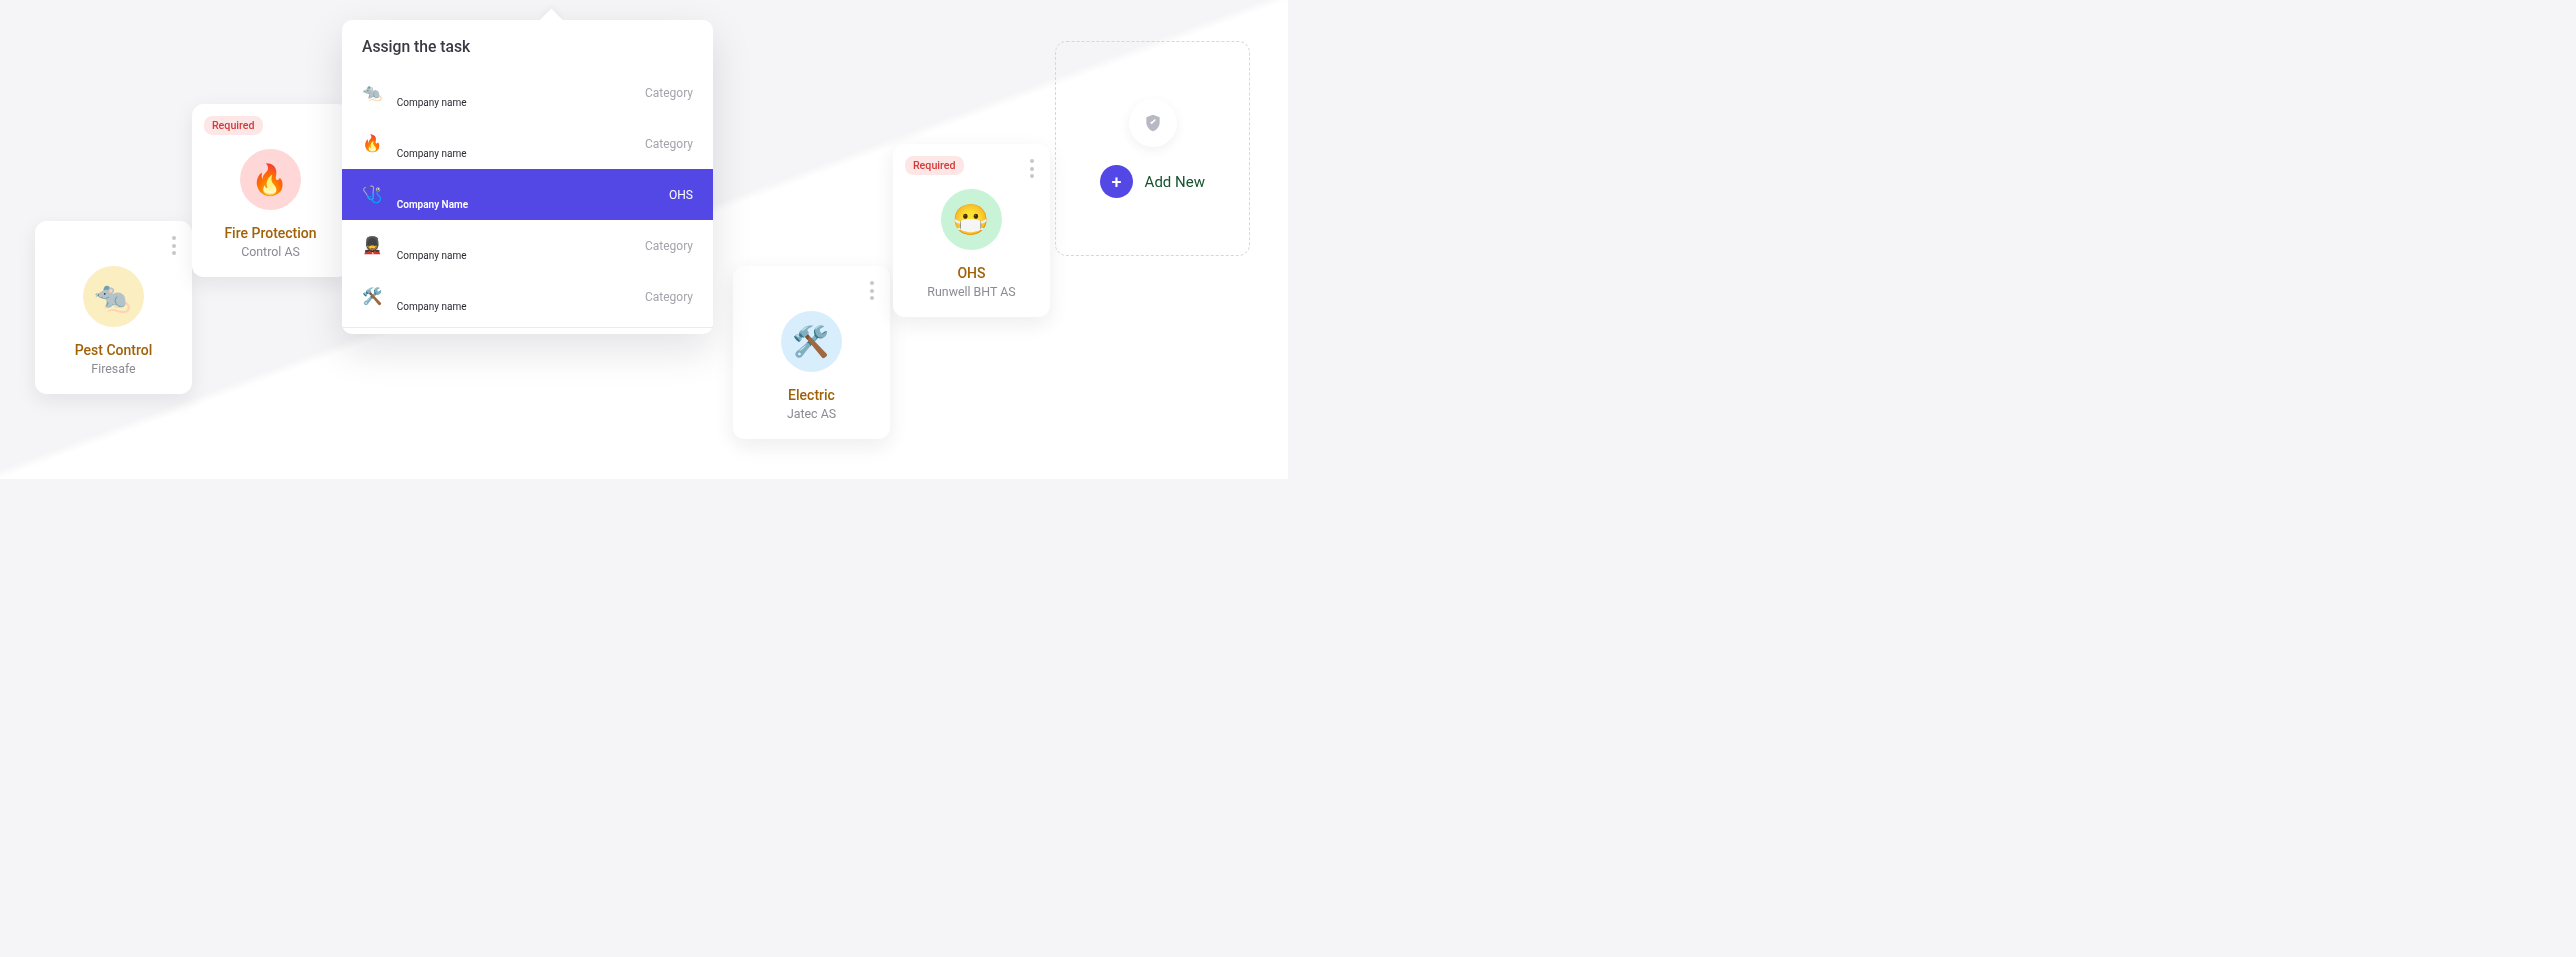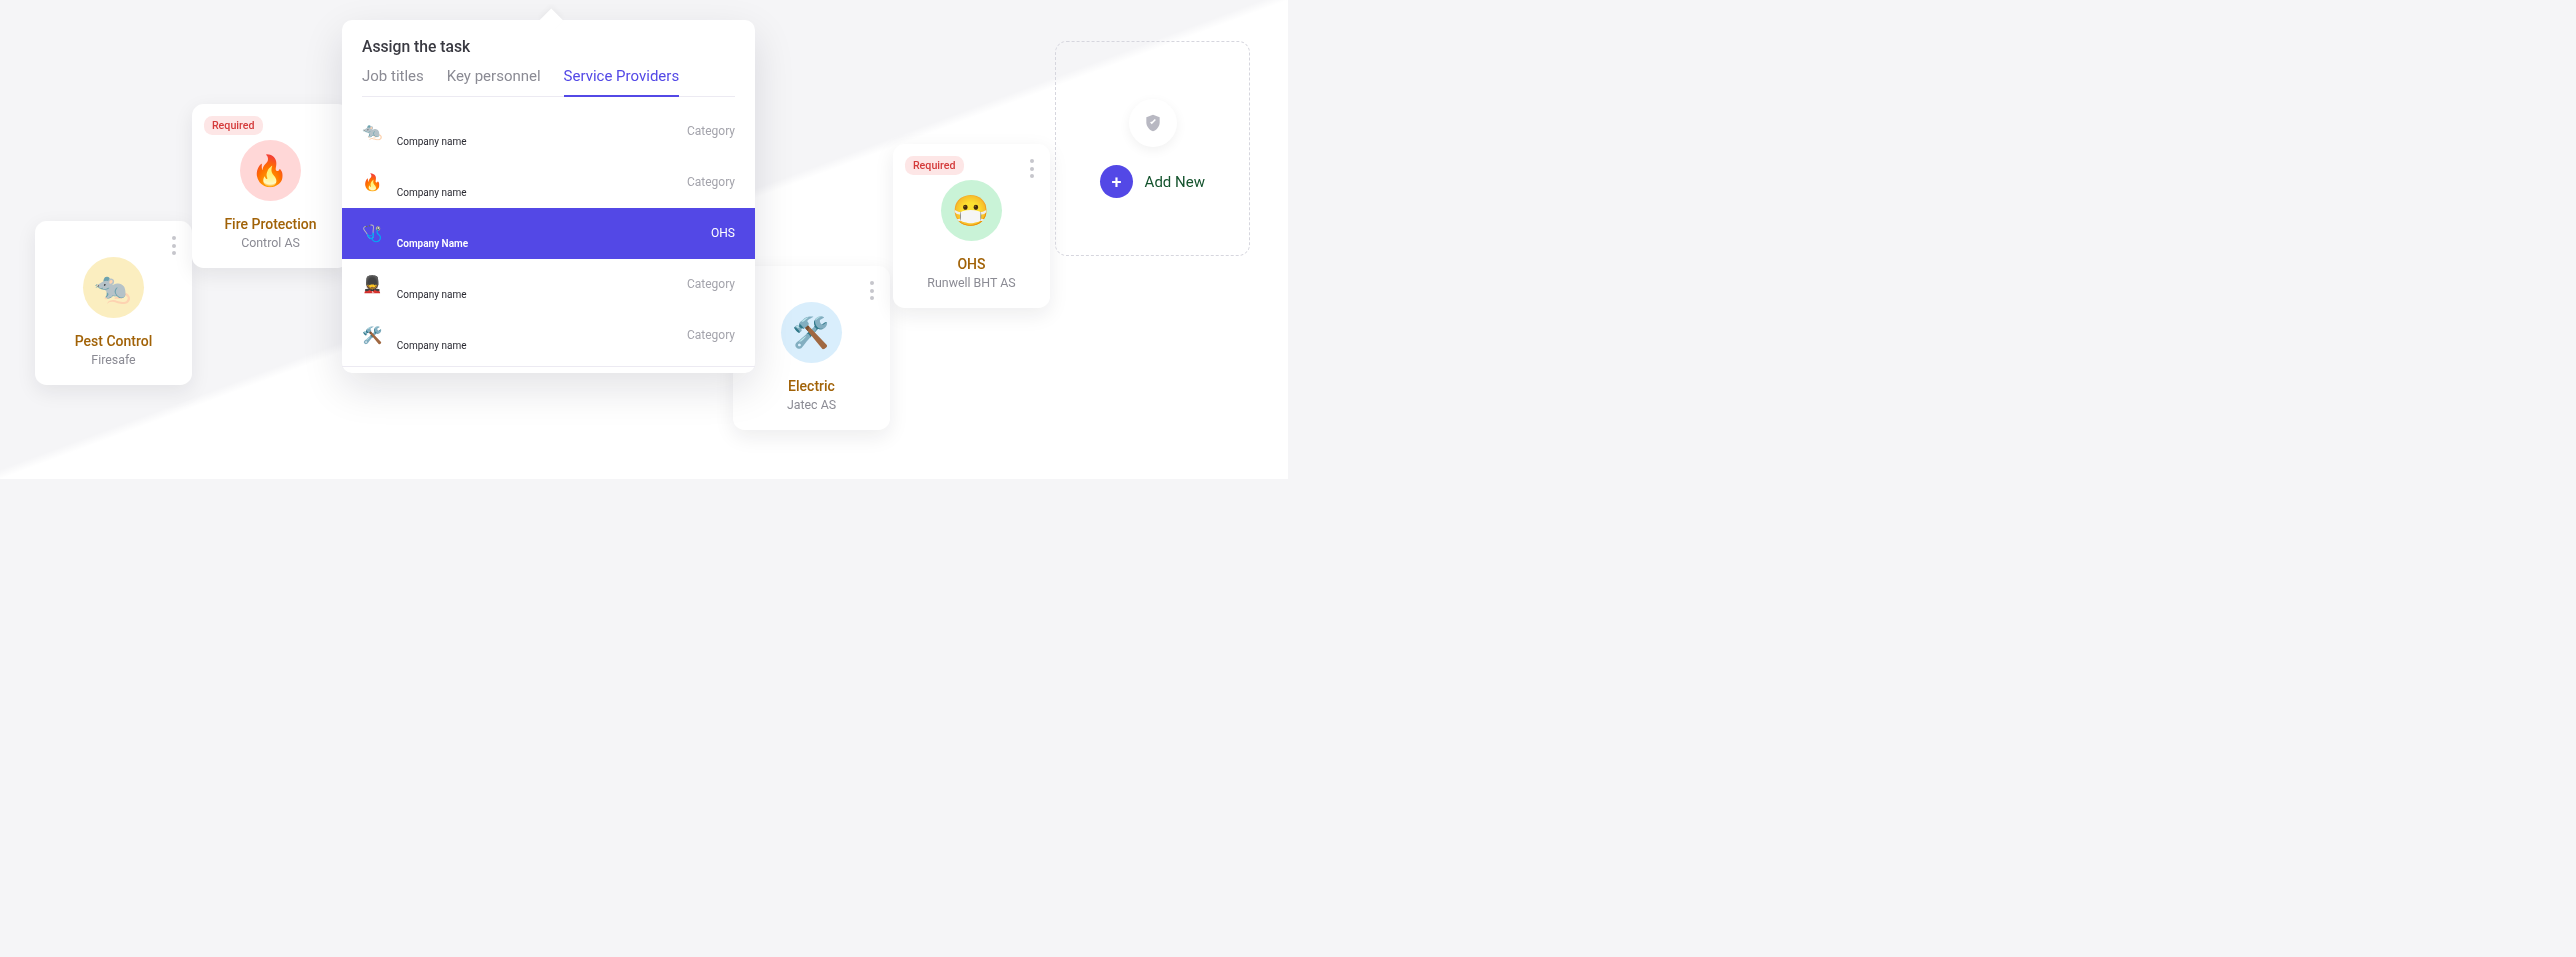--- a/index.html
+++ b/index.html
@@ -22,21 +22,21 @@
 
   
   .card {
     position: absolute;
     background: #fff;
     border-radius: 11.6px;
     box-shadow: 0 6.6px 20px rgba(20,20,40,0.08);
     display: flex;
     flex-direction: column;
     align-items: center;
-    padding: 14px 15px 18px;
+    padding: 23px 15px 18px;
     width: 157px;
   }
   .card .badge-required {
     position: absolute;
     top: 11.6px; left: 11.6px;
     background: #fde6e6;
     color: #d43b3b;
     font-size: 10.7px;
     font-weight: 500;
     padding: 3.3px 8.3px;
@@ -99,21 +99,21 @@
     display: flex; align-items: center; justify-content: center;
     color: #fff; font-size: 18px; font-weight: 500;
     cursor: pointer;
   }
   .add-label { font-size: 15px; color: #14532d; }
 
   
   .popover {
     position: absolute;
     left: 342px; top: 20px;
-    width: 413px;
+    width: 371px;
     background: #fff;
     border-radius: 10px;
     box-shadow: 0 15px 41px rgba(20,20,40,0.12);
     z-index: 10;
     padding-bottom: 6.6px;
   }
   .pop-caret {
     position: absolute;
     top: -8.3px; left: 201px;
     width: 16.5px; height: 16.5px;
@@ -230,25 +230,20 @@
   <div class="add-row">
     <div class="plus-btn">+</div>
     <div class="add-label">Add New</div>
   </div>
 </div>
 
 <div class="popover">
   <div class="pop-caret"></div>
   <div class="pop-header">
     <div class="pop-title">Assign the task</div>
-    <div class="tabs">
-      <div class="tab">Job titles</div>
-      <div class="tab">Key personnel</div>
-      <div class="tab active">Service Providers</div>
-    </div>
   </div>
 
   <div class="provider-list">
     <div class="provider-row">
       <div class="p-icon">🐀</div>
       <div class="p-name">Company name</div>
       <div class="p-cat">Category</div>
     </div>
     <div class="provider-row">
       <div class="p-icon">🔥</div>

